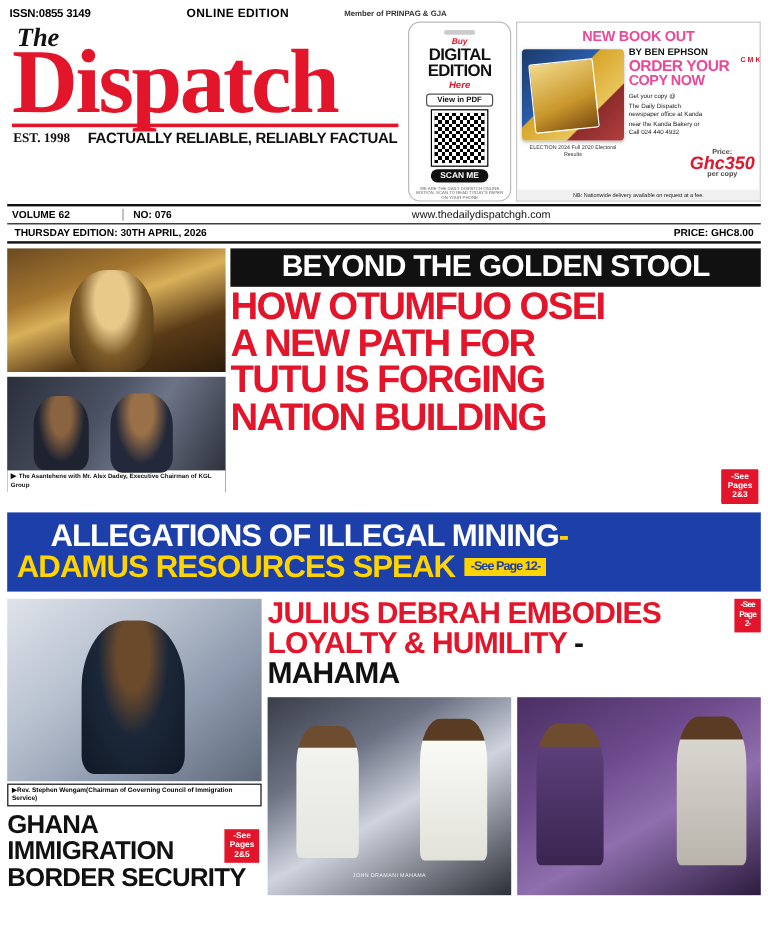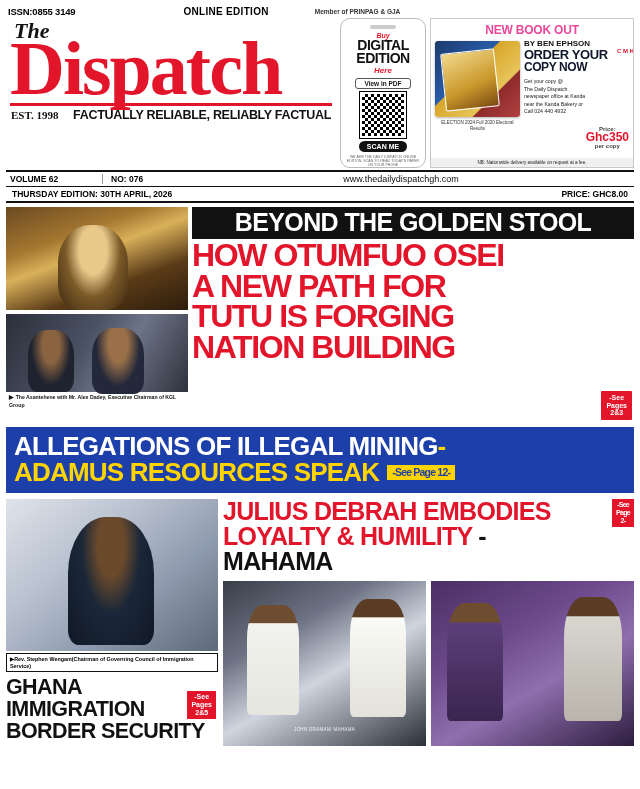--- a/index.html
+++ b/index.html
@@ -17,21 +17,21 @@
   .topbar {
     display: flex;
     align-items: center;
     font-size: 9px;
     font-weight: bold;
     color: #000;
     height: 14px;
     padding: 0 2px;
   }
   .topbar .issn { font-size: 9.5px; letter-spacing: -0.2px; }
-  .topbar .online { margin-left: 108px; font-size: 10px; letter-spacing: 0.3px; }
+  .topbar .online { margin-left: 80px; font-size: 10px; letter-spacing: 0.3px; }
   .topbar .member { margin-left: 46px; font-size: 6.5px; font-weight: bold; color: #333; }
 
   
   .masthead-row { display: flex; align-items: flex-start; gap: 4px; height: 152px; }
 
   .logo-block { width: 330px; position: relative; }
   .logo-the {
     font-family: "Liberation Serif", serif;
     font-weight: bold;
     font-size: 22px;
@@ -121,28 +121,28 @@
     box-shadow: 0 1px 3px rgba(0,0,0,.3);
   }
   .ba-books::after {
     content:""; position:absolute; left:8px; top:10px; width:52px; height:56px;
     background: linear-gradient(160deg,#f2d98a, #c9972b 60%, #7a4a12);
     border: 1px solid #fff; border-radius: 2px; transform: rotate(-6deg);
   }
   .ba-caption { font-size: 4.5px; color:#333; margin-top:3px; text-align:center; line-height:1.3; }
   .ba-right { width: 54%; padding: 2px 4px 0 0; }
   .ba-author { font-size: 8px; font-weight: bold; color:#111; }
-  .ba-order { font-size: 13px; font-weight: bold; color:#0f172a; line-height: 1; letter-spacing:-0.4px; }
+  .ba-order { font-size: 13px; font-weight: bold; color:#ec4899; line-height: 1; letter-spacing:-0.4px; }
   .ba-order small { display:block; font-size: 12px; }
   .ba-getcopy { font-size: 5.2px; color:#222; margin-top: 5px; line-height: 1.45; }
   .ba-pricebox {
     position: absolute; right: 4px; bottom: 18px; text-align: center; color:#e3152b;
   }
   .ba-price-label { font-size: 6px; font-weight:bold; color:#444; }
-  .ba-price { font-size: 12px; font-weight: bold; line-height: .9; }
+  .ba-price { font-size: 15px; font-weight: bold; line-height: .9; font-style: italic; }
   .ba-percopy { font-size: 6px; font-weight: bold; color:#444; }
   .ba-note {
     position: absolute; left:0; right:0; bottom: 0;
     background:#f0f0f0; font-size: 4.6px; padding: 2px 4px; color:#222; text-align:center;
   }
   .side-letters {
     position:absolute; right:-1px; top:28px; font-size:6px; font-weight:bold; color:#e3152b;
     line-height: 1.6; writing-mode: horizontal-tb;
   }
 
@@ -210,21 +210,21 @@
     position: absolute; right: 2px; bottom: 2px;
     background:#e3152b; color:#fff; font-size: 7px; font-weight: bold;
     text-align:center; padding: 3px 5px; line-height: 1.1; border-radius: 1px;
   }
 
   
   .banner {
     background:#1d3faa; margin-top: 5px; padding: 6px 8px 7px 8px; position: relative;
   }
   .banner-l1 {
-    color:#fff; font-weight:bold; font-size: 26px; line-height: 1; letter-spacing: -0.8px;
+    color:#fff; font-weight:bold; font-size: 26px; line-height: 1; letter-spacing: -0.8px; margin-left: 28px;
   }
   .banner-l1 .dash { color:#ffd400; }
   .banner-l2 {
     color:#ffd400; font-weight:bold; font-size: 26px; line-height: 1.05; letter-spacing: -0.8px;
     display:flex; align-items:center; gap: 8px;
   }
   .see-page-12 {
     background:#ffd400; color:#1d3faa; font-size: 10.5px; font-weight: bold;
     padding: 2px 5px; white-space: nowrap;
   }

